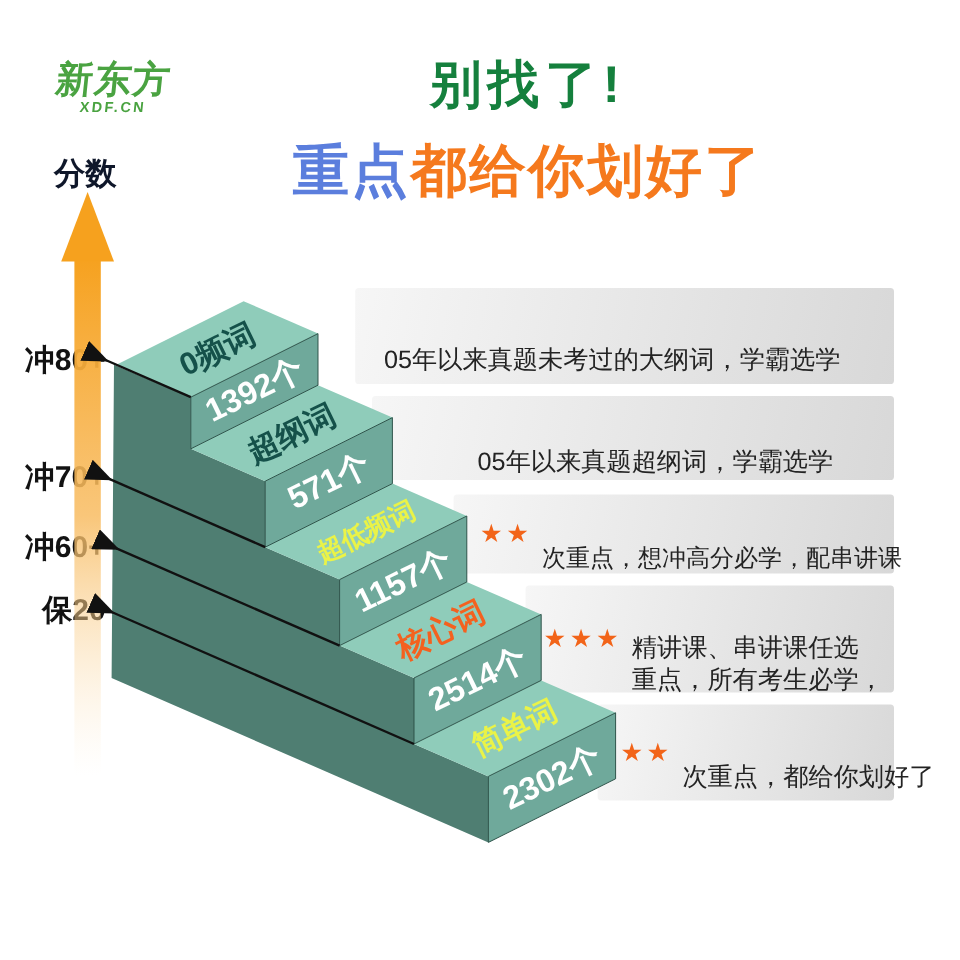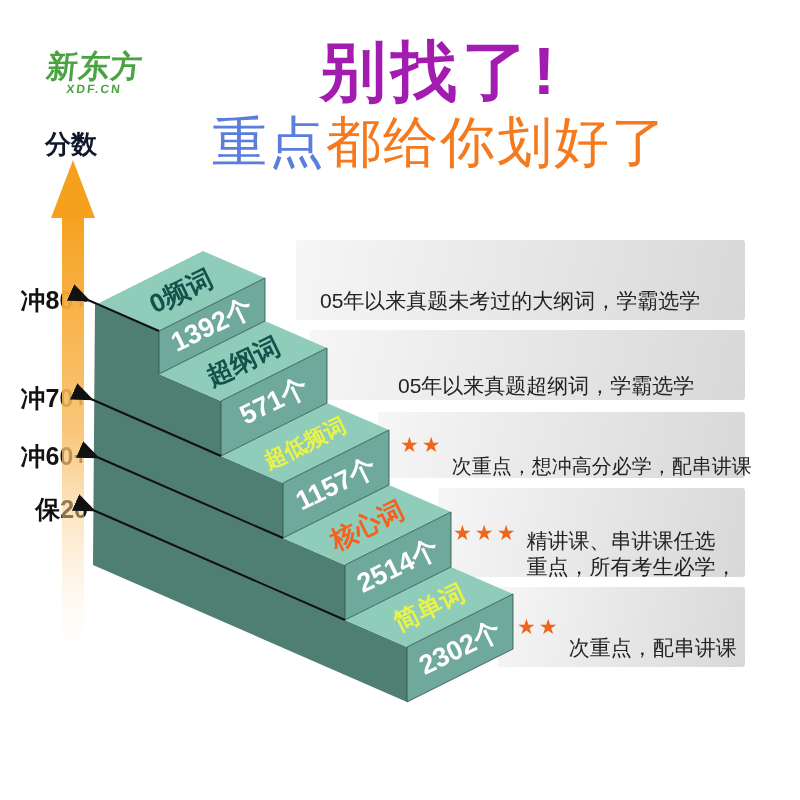--- a/index.html
+++ b/index.html
@@ -7,22 +7,22 @@
        font-family:"Liberation Sans", sans-serif;}
   .stage{position:absolute;inset:0;}
 
   
   .logo{position:absolute;left:46px;top:52px;color:#4aa341;transform:skewX(-6deg);}
   .logo .brand{font-size:31px;font-weight:900;letter-spacing:1px;line-height:30px;}
   .logo .site{font-size:12px;font-weight:bold;letter-spacing:2px;margin-top:0;margin-left:22px;}
 
   
   .title{position:absolute;left:140px;top:34px;width:600px;text-align:center;}
-  .title .l1{font-size:66px;font-weight:900;color:#a21caf;letter-spacing:5px;line-height:74px;}
-  .title .l2{font-size:55px;font-weight:400;letter-spacing:2px;line-height:56px;margin-top:6px;white-space:nowrap;}
+  .title .l1{font-size:43px;font-weight:900;color:#15803d;letter-spacing:5px;line-height:74px;}
+  .title .l2{font-size:47px;font-weight:700;letter-spacing:2px;line-height:56px;margin-top:6px;white-space:nowrap;}
   .title .l2 .em{color:#5b7edd;}
   .title .l2 .rest{color:#f5791d;}
 
   
   .score-label{position:absolute;left:45px;top:127px;font-size:26px;font-weight:bold;color:#0f172a;}
   .tick{position:absolute;left:0;width:88px;text-align:right;font-size:25px;font-weight:bold;color:#121212;line-height:28px;}
   .t1{top:286px;} .t2{top:384px;} .t3{top:442px;} .t4{top:495px;}
 
   
   .note{position:absolute;background:linear-gradient(102deg,#f6f6f6 0%,#d8d8d8 100%);
@@ -74,21 +74,21 @@
   <div class="note n4">
     <span class="stars">★★★</span>
     <div class="ntext">
       <div>精讲课、串讲课任选</div>
       <div>重点，所有考生必学，</div>
     </div>
   </div>
   <div class="note n5">
     <span class="stars">★★</span>
     <div class="ntext">
-      <div>次重点，配串讲课</div>
+      <div>次重点，都给你划好了</div>
     </div>
   </div>
 
   <svg class="stairs" width="800" height="800" viewBox="0 0 800 800">
     <defs>
       <linearGradient id="shaftGrad" x1="0" y1="0" x2="0" y2="1">
         <stop offset="0" stop-color="#f6a11e" stop-opacity="1"></stop>
         <stop offset="0.5" stop-color="#f8bc62" stop-opacity="0.85"></stop>
         <stop offset="1" stop-color="#fbe7c6" stop-opacity="0"></stop>
       </linearGradient>

